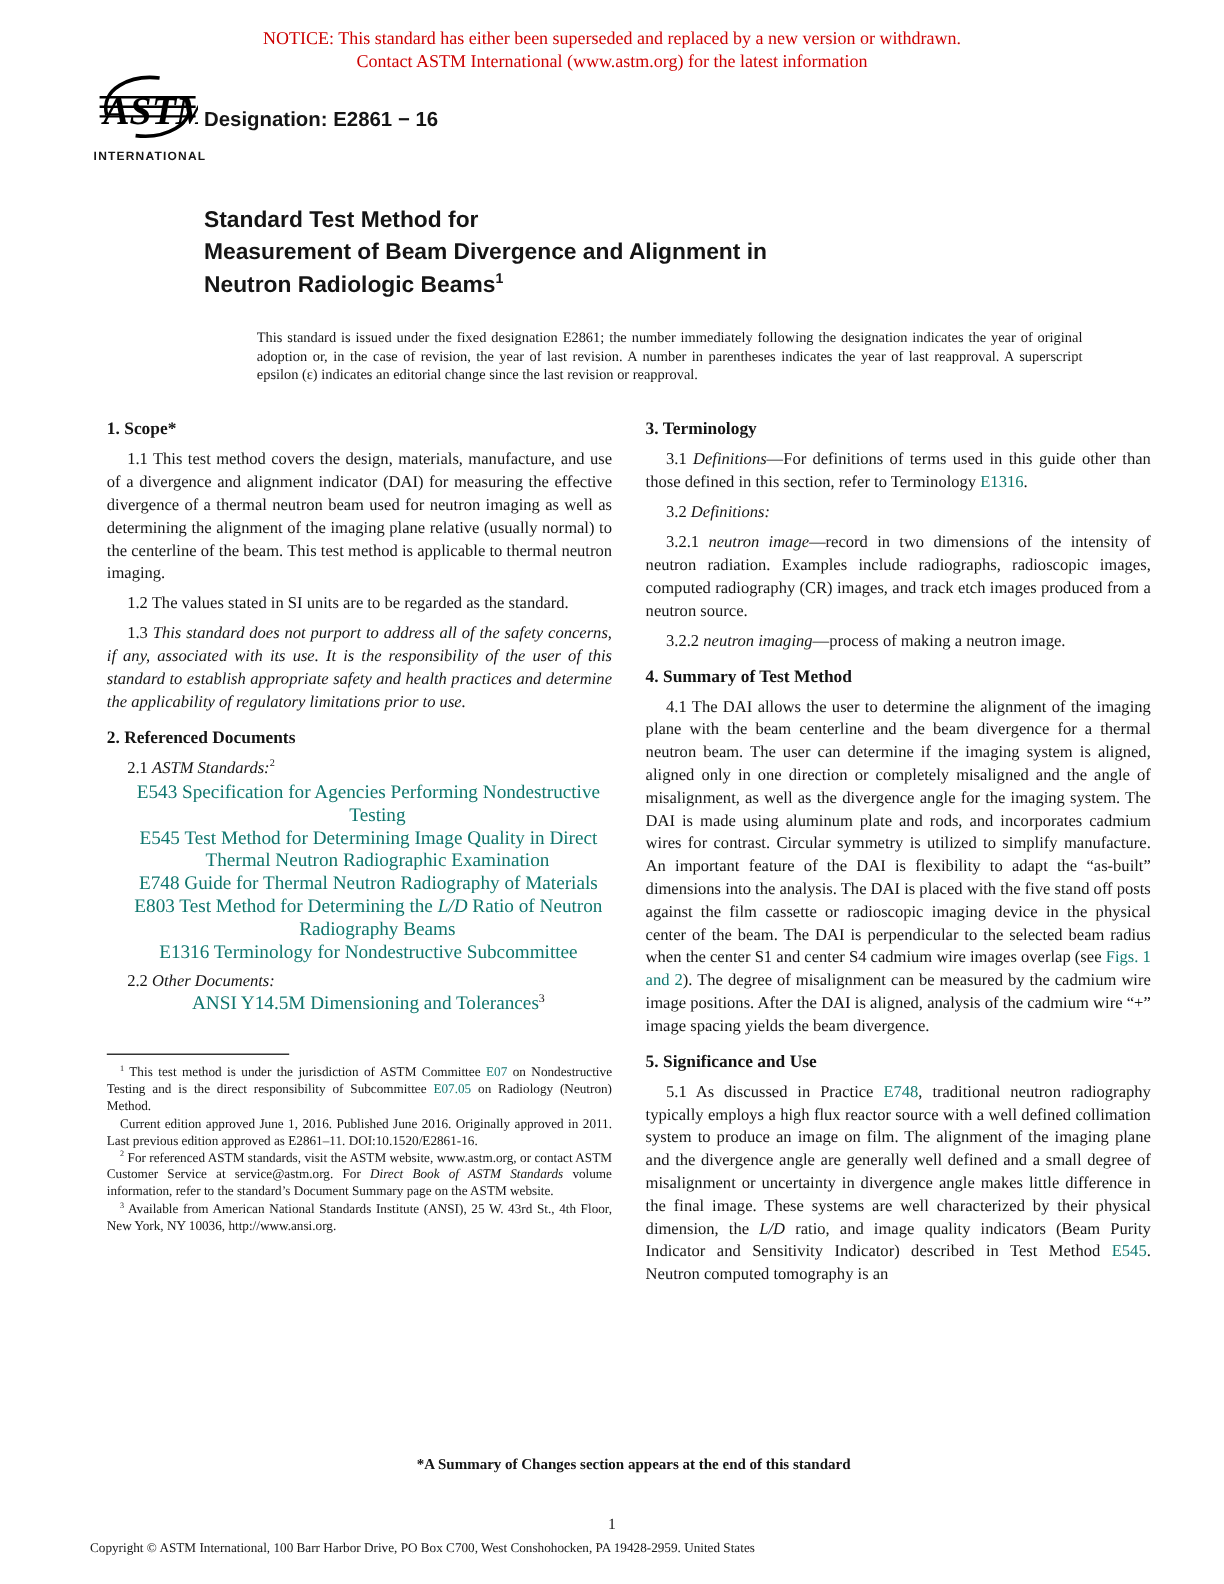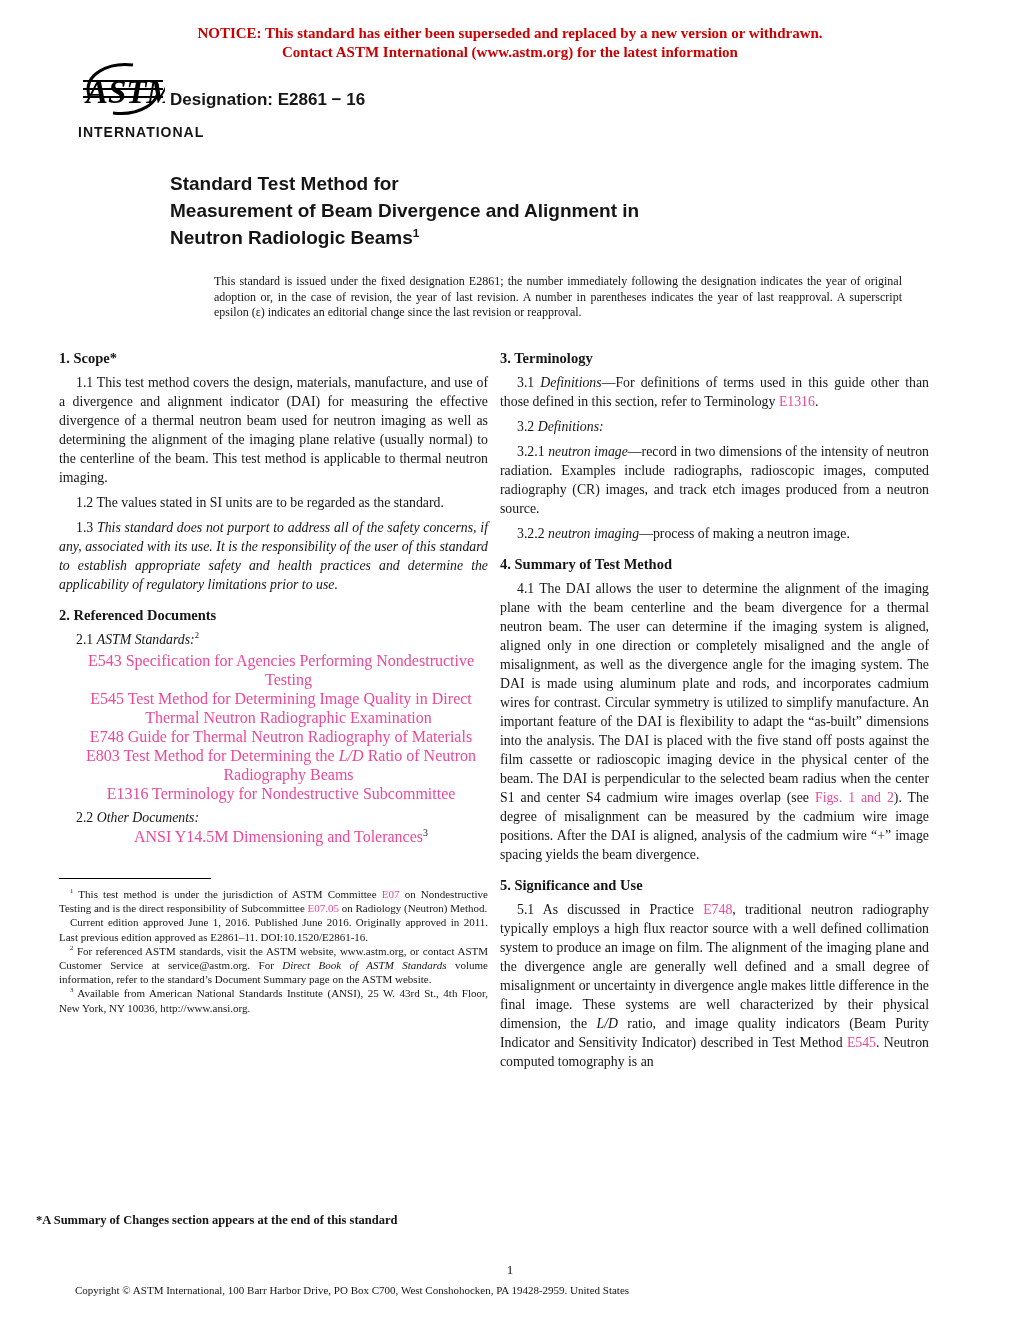--- a/index.html
+++ b/index.html
@@ -4,42 +4,42 @@
 <style>
   * { margin:0; padding:0; box-sizing:border-box; }
   html,body { background:#e8e8e8; }
   .page {
     position:relative; width:1020px; height:1320px; margin:0 auto;
     background:#ffffff; font-family:"Liberation Serif", serif; color:#151515;
     overflow:hidden;
   }
   .notice {
     position:absolute; top:24px; left:0; right:0; text-align:center;
-    color:#cc0000; font-weight:bold; font-size:15px; line-height:19px;
+    color:#cc0000; font-weight:normal; font-size:15px; line-height:19px;
   }
   .logo { position:absolute; left:78px; top:60px; width:90px; text-align:center; }
   .logo-sub {
-    font-family:"Liberation Sans", sans-serif; font-weight:bold; font-size:14px;
+    font-family:"Liberation Sans", sans-serif; font-weight:bold; font-size:10px;
     letter-spacing:1px; margin-top:2px; text-align:center;
   }
   .designation {
     position:absolute; left:170px; top:90px;
     font-family:"Liberation Sans", sans-serif; font-weight:bold; font-size:17px;
   }
   .title {
     position:absolute; left:170px; top:170px; width:720px;
     font-family:"Liberation Sans", sans-serif; font-weight:bold; font-size:19px; line-height:27px;
   }
   .issued {
     position:absolute; left:170px; top:274px; width:688px;
     font-size:12px; line-height:15.5px; text-align:justify;margin-left:44px;
   }
   .cols {
-    position:absolute; left:59px; top:350px; width:870px;
-    display:grid; grid-template-columns:1fr 1fr; column-gap:12px;
+    position:absolute; left:89px; top:350px; width:870px;
+    display:grid; grid-template-columns:1fr 1fr; column-gap:28px;
   }
   .sec {
     font-size:14.5px; font-weight:bold; margin:13px 0 6px 0;
   }
   .sec.first { margin-top:0; }
   .body {
     font-size:13.8px; line-height:19px; text-align:justify; text-indent:17px;
     margin-top:6px;
   }
   .body.tight { margin-top:5px; }
@@ -47,32 +47,32 @@
   .ref {
     font-size:16px; line-height:19px; padding-left:30px; text-indent:-15px;
     text-align:center;
   }
   .fnblock { margin-top:32px; }
   .fnrule { width:152px; border-top:1px solid #000; margin-bottom:8px; }
   .fn {
     font-size:11px; line-height:14.2px; text-align:justify; text-indent:11px;
   }
   .summary-note {
-    position:absolute; left:0; right:0; top:1213px; text-align:left;
+    position:absolute; left:0; right:0; top:1213px; text-align:center;
     font-weight:bold; font-size:12.5px;padding-left:36px;
   }
   .copyright {
     position:absolute; left:75px; top:1240px; width:870px;
     font-size:11px; line-height:14px;margin-top:43px;
   }
   .pageno {
     position:absolute; left:0; right:0; top:1262px; text-align:center; font-size:13px;
   }
   .i { font-style:italic; }
-  .lk { color:#ec4899; }
+  .lk { color:#0f766e; }
   .sup { font-size:0.62em; vertical-align:super; line-height:0; }
 </style>
 </head>
 <body>
 
 <div class="page">
 
   <div class="notice">
     <div>NOTICE: This standard has either been superseded and replaced by a new version or withdrawn.</div>
     <div>Contact ASTM International (www.astm.org) for the latest information</div>

